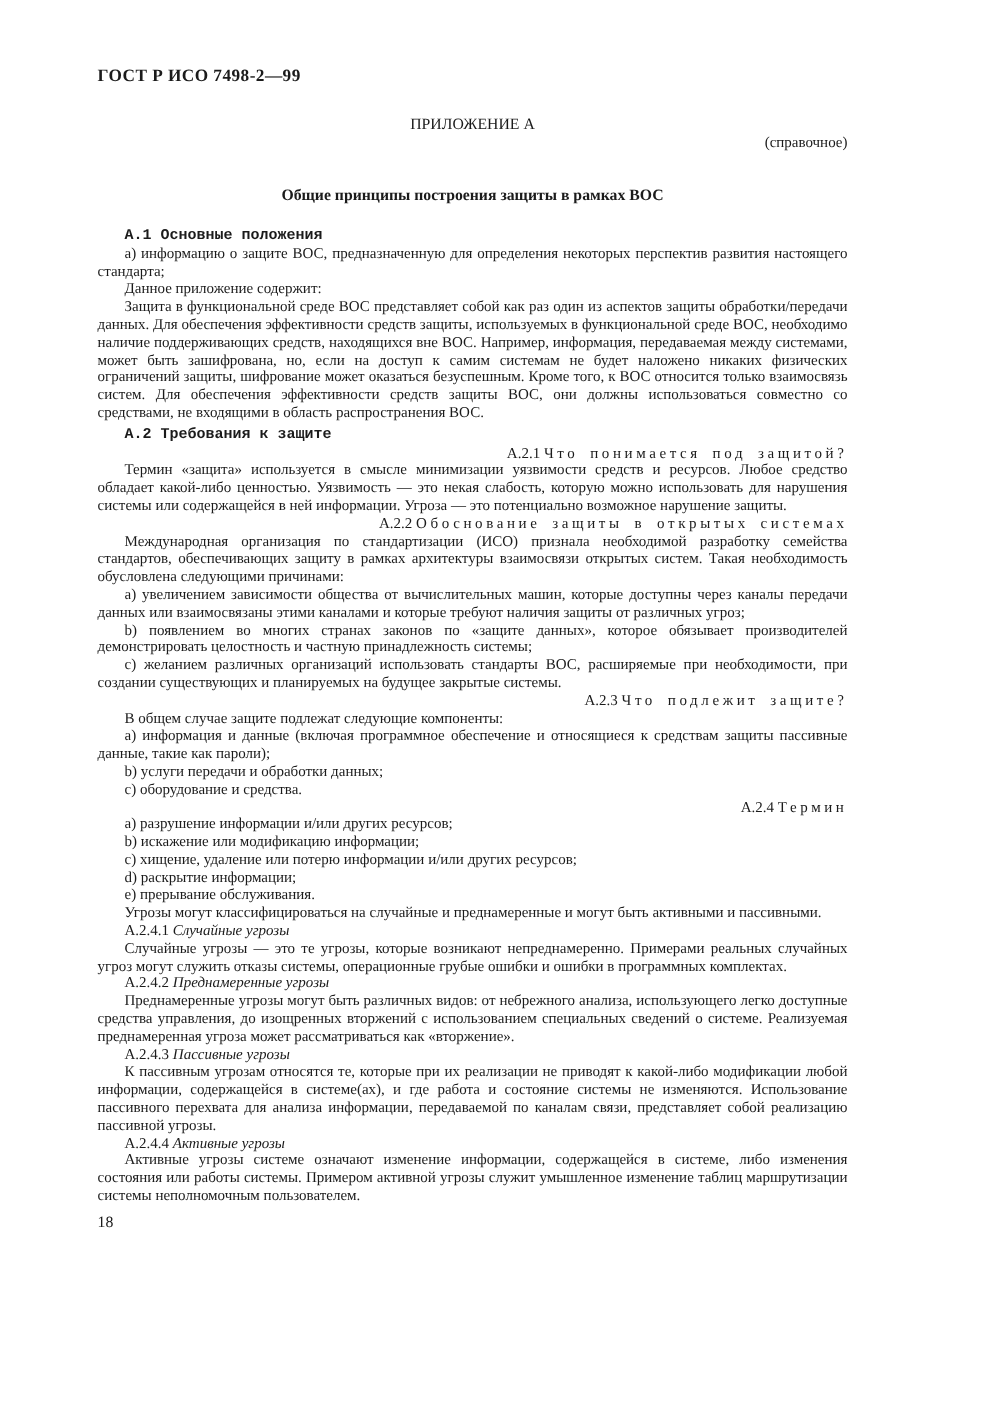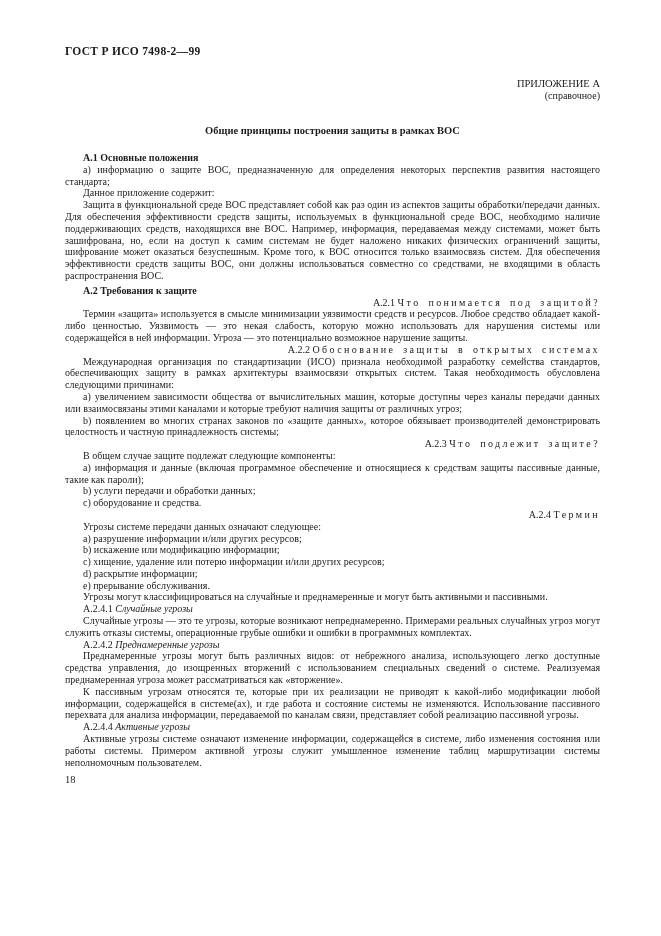--- a/index.html
+++ b/index.html
@@ -6,33 +6,33 @@
     margin: 0;
     padding: 0;
     background: #ffffff;
   }
   .page {
     position: relative;
     width: 661px;
     height: 936px;
     background: #ffffff;
     box-sizing: border-box;
-    padding: 45px 61px 0 65px;
+    padding: 45px 96px 0 65px;
     font-family: "Liberation Serif", "DejaVu Serif", serif;
     color: #1b1b1b;
     overflow: hidden;
   }
   .std-header {
     font-weight: bold;
     font-size: 11.5px;
     letter-spacing: 0.3px;
     margin-bottom: 21px;
   }
   .appendix-label {
-    text-align: right;
+    text-align: center;
     font-size: 10.5px;
     line-height: 12px;
   }
   .appendix-type {
     text-align: right;
     font-size: 10px;
     line-height: 11px;
     margin-bottom: 24px;
   }
   .doc-title {
@@ -45,20 +45,21 @@
     margin: 0;
     font-size: 10px;
     line-height: 11.8px;
     text-align: justify;
     text-indent: 18px;
   }
   .doc-body p.heading-bold {
     font-weight: bold;
     text-align: left;
     margin-top: 3px;
+    font-family: Liberation Mono, monospace;
   }
   .doc-body p.heading-spaced {
     text-align: right;
   }
   .doc-body p.heading-spaced .txt {
     letter-spacing: 2.4px;
     word-spacing: 3px;
   }
   .doc-body p.heading-italic {
     text-align: left;
@@ -89,36 +90,37 @@
       <p class="block paragraph">а) информацию о защите ВОС, предназначенную для определения некоторых перспектив развития настоящего стандарта;</p>
       <p class="block paragraph">Данное приложение содержит:</p>
       <p class="block paragraph">Защита в функциональной среде ВОС представляет собой как раз один из аспектов защиты обработки/передачи данных. Для обеспечения эффективности средств защиты, используемых в функциональной среде ВОС, необходимо наличие поддерживающих средств, находящихся вне ВОС. Например, информация, передаваемая между системами, может быть зашифрована, но, если на доступ к самим системам не будет наложено никаких физических ограничений защиты, шифрование может оказаться безуспешным. Кроме того, к ВОС относится только взаимосвязь систем. Для обеспечения эффективности средств защиты ВОС, они должны использоваться совместно со средствами, не входящими в область распространения ВОС.</p>
       <p class="block heading-bold"><span class="num">А.2 </span><span class="txt">Требования к защите</span></p>
       <p class="block heading-spaced"><span class="num">А.2.1 </span><span class="txt">Что понимается под защитой?</span></p>
       <p class="block paragraph">Термин «защита» используется в смысле минимизации уязвимости средств и ресурсов. Любое средство обладает какой-либо ценностью. Уязвимость — это некая слабость, которую можно использовать для нарушения системы или содержащейся в ней информации. Угроза — это потенциально возможное нарушение защиты.</p>
       <p class="block heading-spaced"><span class="num">А.2.2 </span><span class="txt">Обоснование защиты в открытых системах</span></p>
       <p class="block paragraph">Международная организация по стандартизации (ИСО) признала необходимой разработку семейства стандартов, обеспечивающих защиту в рамках архитектуры взаимосвязи открытых систем. Такая необходимость обусловлена следующими причинами:</p>
       <p class="block paragraph">а) увеличением зависимости общества от вычислительных машин, которые доступны через каналы передачи данных или взаимосвязаны этими каналами и которые требуют наличия защиты от различных угроз;</p>
       <p class="block paragraph">b) появлением во многих странах законов по «защите данных», которое обязывает производителей демонстрировать целостность и частную принадлежность системы;</p>
+      <p class="block paragraph">с) желанием различных организаций использовать стандарты ВОС, расширяемые при необходимости, при создании существующих и планируемых на будущее закрытые системы.</p>
       <p class="block heading-spaced"><span class="num">А.2.3 </span><span class="txt">Что подлежит защите?</span></p>
       <p class="block paragraph">В общем случае защите подлежат следующие компоненты:</p>
       <p class="block paragraph">а) информация и данные (включая программное обеспечение и относящиеся к средствам защиты пассивные данные, такие как пароли);</p>
       <p class="block paragraph">b) услуги передачи и обработки данных;</p>
       <p class="block paragraph">с) оборудование и средства.</p>
       <p class="block heading-spaced"><span class="num">А.2.4 </span><span class="txt">Термин</span></p>
-      <p class="block paragraph">Угрозы системе передачи данных означают следующее:</p>
       <p class="block paragraph">а) разрушение информации и/или других ресурсов;</p>
       <p class="block paragraph">b) искажение или модификацию информации;</p>
       <p class="block paragraph">с) хищение, удаление или потерю информации и/или других ресурсов;</p>
       <p class="block paragraph">d) раскрытие информации;</p>
       <p class="block paragraph">е) прерывание обслуживания.</p>
       <p class="block paragraph">Угрозы могут классифицироваться на случайные и преднамеренные и могут быть активными и пассивными.</p>
       <p class="block heading-italic"><span class="num">А.2.4.1 </span><span class="txt">Случайные угрозы</span></p>
       <p class="block paragraph">Случайные угрозы — это те угрозы, которые возникают непреднамеренно. Примерами реальных случайных угроз могут служить отказы системы, операционные грубые ошибки и ошибки в программных комплектах.</p>
       <p class="block heading-italic"><span class="num">А.2.4.2 </span><span class="txt">Преднамеренные угрозы</span></p>
       <p class="block paragraph">Преднамеренные угрозы могут быть различных видов: от небрежного анализа, использующего легко доступные средства управления, до изощренных вторжений с использованием специальных сведений о системе. Реализуемая преднамеренная угроза может рассматриваться как «вторжение».</p>
+      <p class="block heading-italic"><span class="num">А.2.4.3 </span><span class="txt">Пассивные угрозы</span></p>
       <p class="block paragraph">К пассивным угрозам относятся те, которые при их реализации не приводят к какой-либо модификации любой информации, содержащейся в системе(ах), и где работа и состояние системы не изменяются. Использование пассивного перехвата для анализа информации, передаваемой по каналам связи, представляет собой реализацию пассивной угрозы.</p>
       <p class="block heading-italic"><span class="num">А.2.4.4 </span><span class="txt">Активные угрозы</span></p>
       <p class="block paragraph">Активные угрозы системе означают изменение информации, содержащейся в системе, либо изменения состояния или работы системы. Примером активной угрозы служит умышленное изменение таблиц маршрутизации системы неполномочным пользователем.</p>
     </div>
 
   <div class="page-number">18</div>
 </div>
 
 </body></html>

